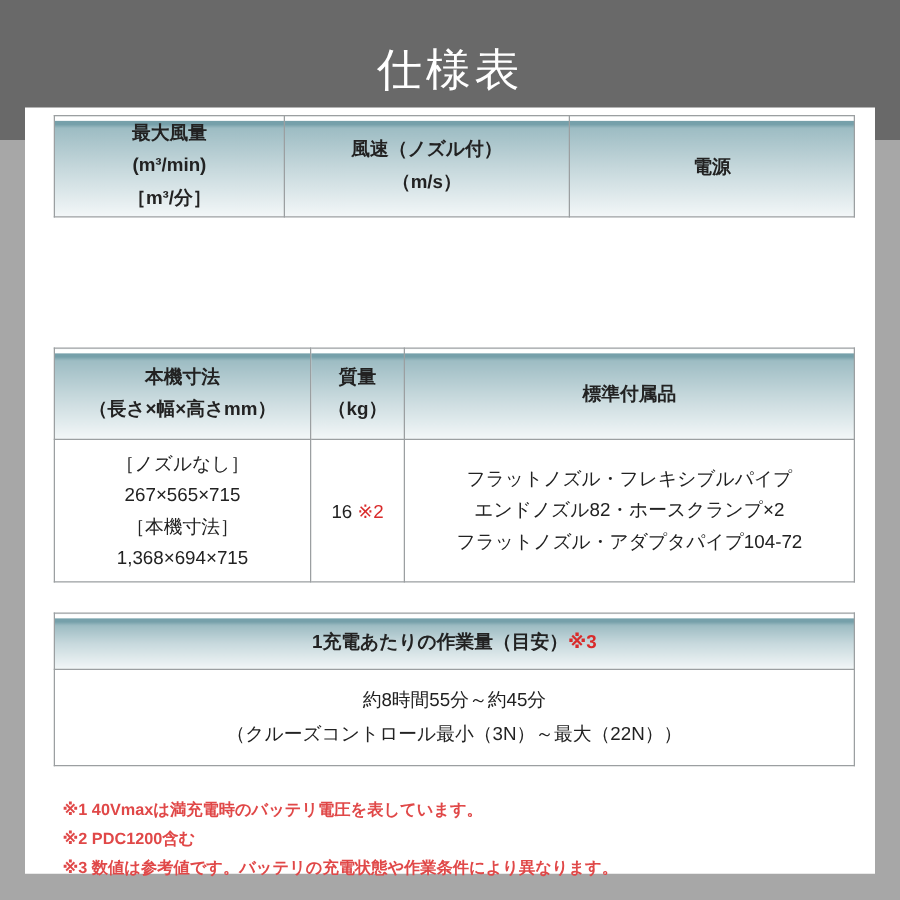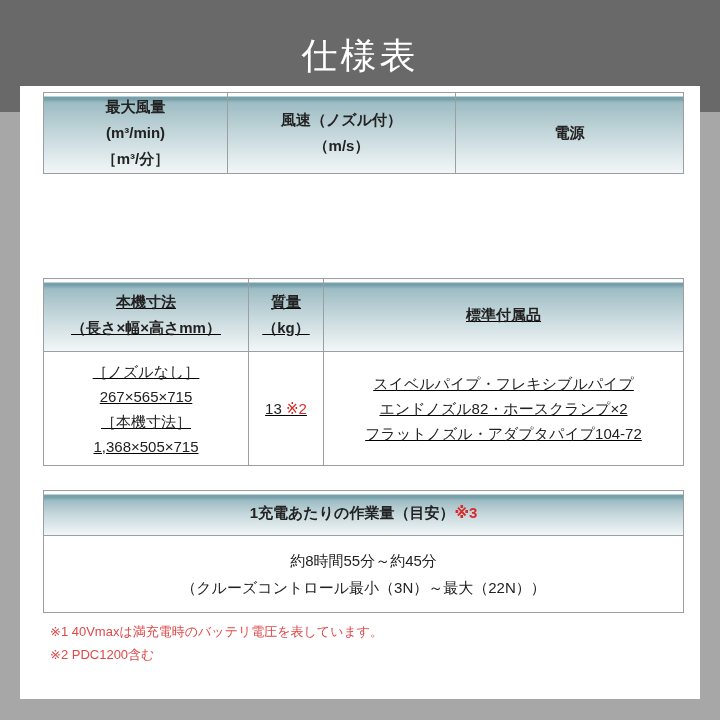--- a/index.html
+++ b/index.html
@@ -41,31 +41,31 @@
       #76a0aa 3px, #76a0aa 6px,
       #9dbcc3 9px, #c6d8dc 52%, #f3f7f8 100%);
   }
   .spec td { background:#ffffff; }
   .ln { display:block; line-height:25px; }
   .hln { display:block; line-height:26px; }
   .t1 { top:6px; }
   .t1 .hrow { height:81px; }
   .t1 .drow { height:64px; }
   .t1 .drow .ln { line-height:24px; }
-  .t2 { top:192px;text-decoration:underline; }
+  .t2 { top:192px; }
   .t2 .hrow { height:73px; }
   .t2 .drow { height:114px; }
   .t2 .drow .ln { line-height:25px; }
   .t3 { top:404px; }
   .t3 .hrow { height:45px; }
   .t3 .drow { height:77px; }
   .t3 .drow .ln { line-height:27px; }
   .mark { color:#d92b2b; }
   .footnotes {
-    position:absolute; left:30px; top:534px; width:620px;
+    position:absolute; left:30px; top:550px; width:620px;font-weight:bold;
   }
   .footnote {
     color:#e04848; font-size:13px; line-height:23px; white-space:nowrap;
   }
 </style>
 </head>
 <body>
 
 <div class="screen">
 
@@ -113,27 +113,27 @@
           <span class="hln">質量</span>
           <span class="hln">（kg）</span>
         </th>
         <th>標準付属品</th>
       </tr>
       <tr class="drow">
         <td>
           <span class="ln">［ノズルなし］</span>
           <span class="ln">267×565×715</span>
           <span class="ln">［本機寸法］</span>
-          <span class="ln">1,368×505×715</span>
+          <span class="ln">1,368×694×715</span>
         </td>
         <td>
-          <span>13 </span><span class="mark">※2</span>
+          <span>16 </span><span class="mark">※2</span>
         </td>
         <td>
-          <span class="ln">スイベルパイプ・フレキシブルパイプ</span>
+          <span class="ln">フラットノズル・フレキシブルパイプ</span>
           <span class="ln">エンドノズル82・ホースクランプ×2</span>
           <span class="ln">フラットノズル・アダプタパイプ104-72</span>
         </td>
       </tr>
     </tbody>
       </table>
 
     <table class="spec t3">
       <colgroup>
           <col style="width:640px">
@@ -149,16 +149,17 @@
           <span class="ln">約8時間55分～約45分</span>
           <span class="ln">（クルーズコントロール最小（3N）～最大（22N））</span>
         </td>
       </tr>
     </tbody>
       </table>
 
     <div class="footnotes">
       <div class="footnote">※1 40Vmaxは満充電時のバッテリ電圧を表しています。</div>
       <div class="footnote">※2 PDC1200含む</div>
+      <div class="footnote">※3 数値は参考値です。バッテリの充電状態や作業条件により異なります。</div>
     </div>
 
   </div>
 </div>
 
 </body></html>

